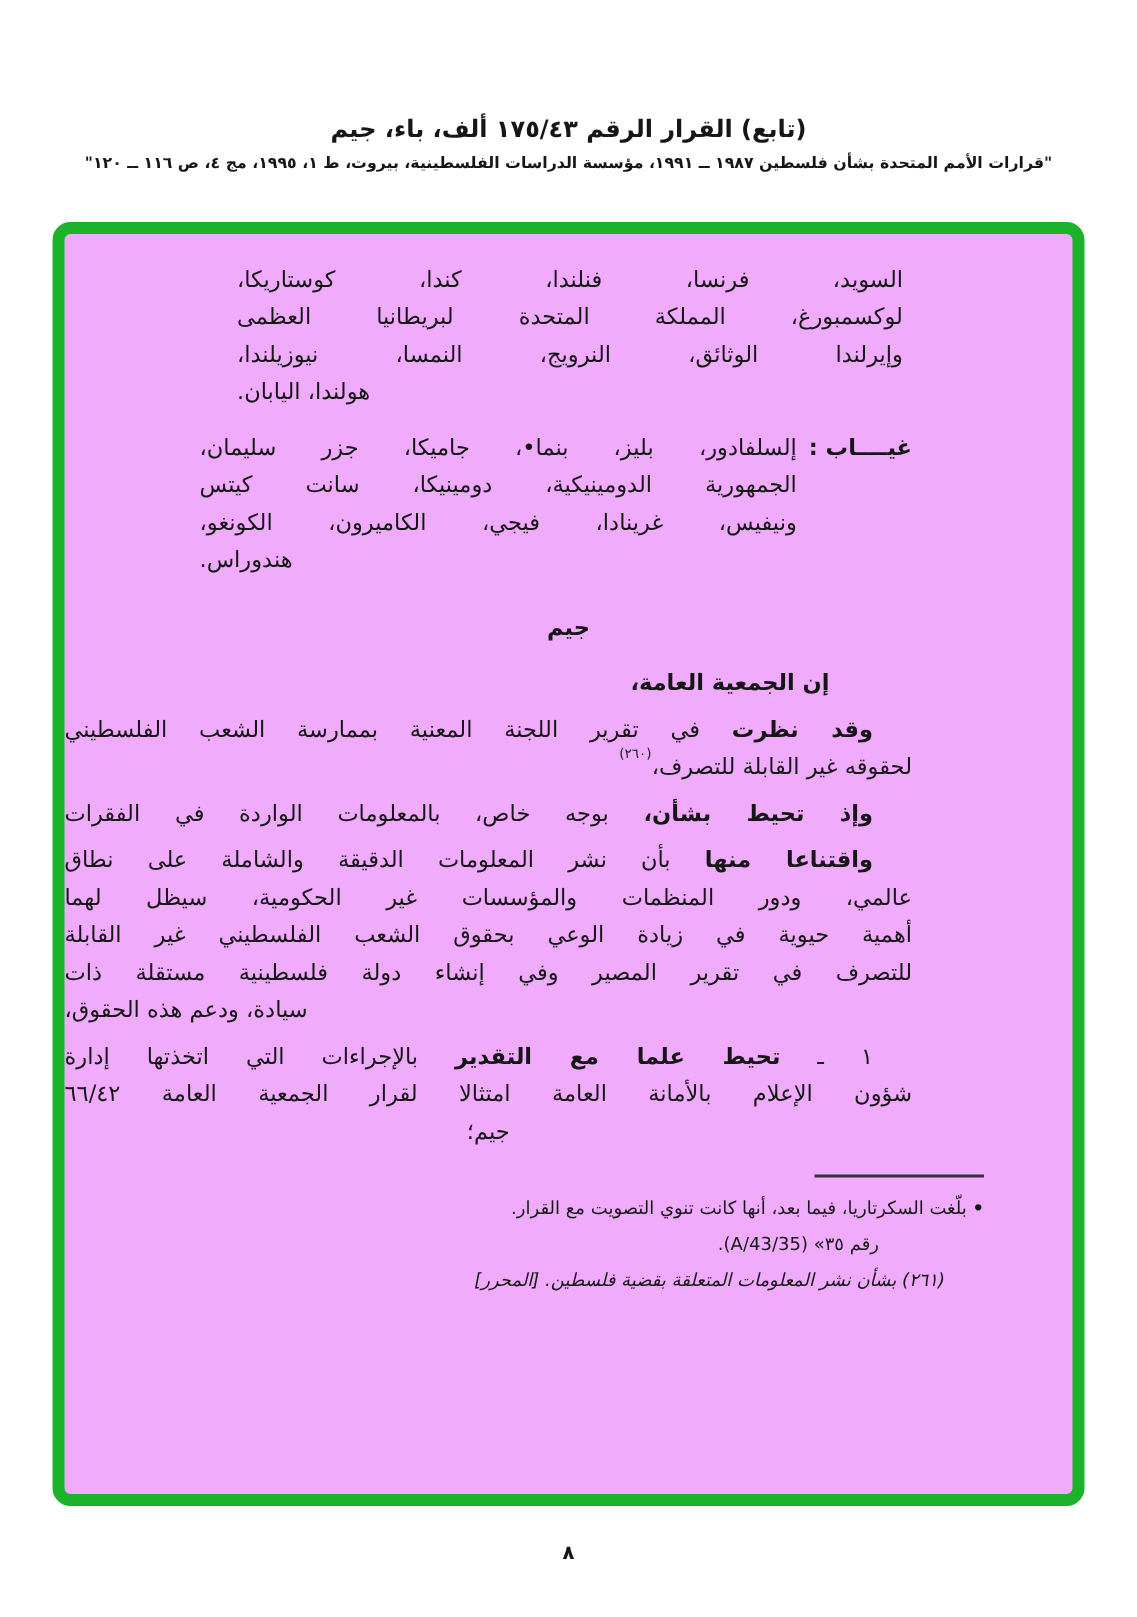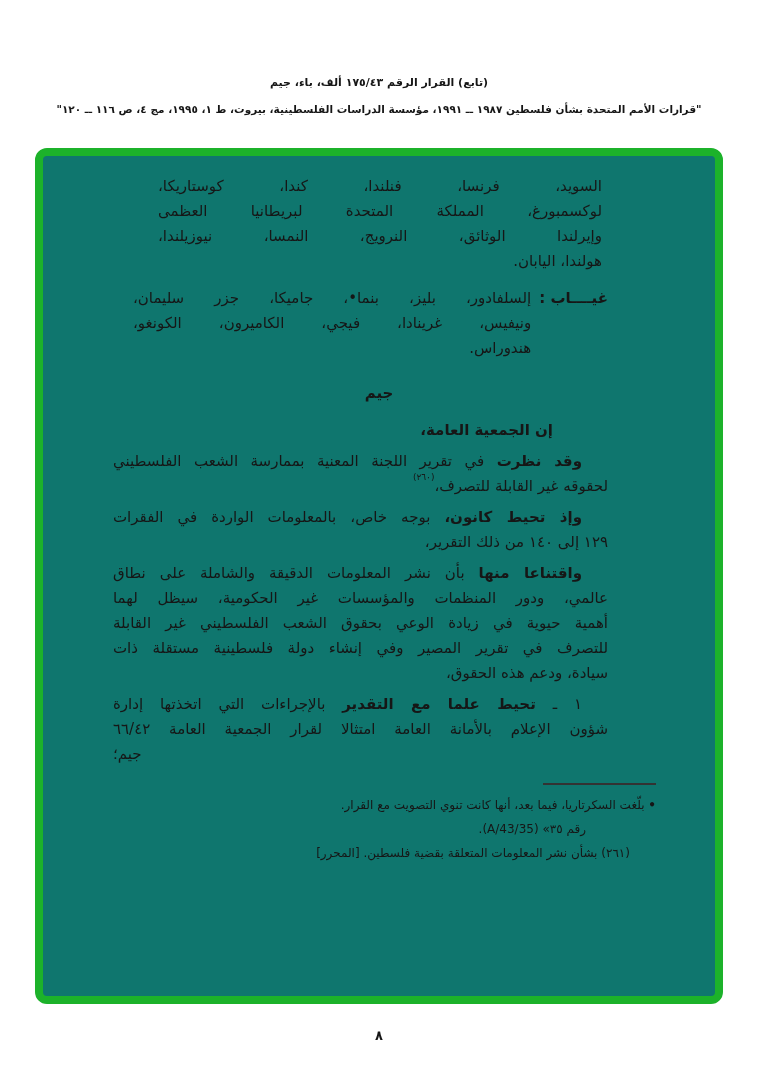--- a/index.html
+++ b/index.html
@@ -7,61 +7,61 @@
   body {
     position:relative;
     background:#ffffff;
     color:#161616;
     font-family:"DejaVu Sans", sans-serif;
     overflow:hidden;
   }
   .hdr1 {
     position:absolute; top:76px; left:0; width:100%;
     text-align:center; direction:rtl;
-    font-size:11px; font-weight:bold;
+    font-size:16px; font-weight:bold;
   }
   .hdr2 {
     position:absolute; top:103px; left:0; width:100%;
     text-align:center; direction:rtl;
     font-size:10.5px; font-weight:bold;
   }
   .frame {
     position:absolute; left:35px; top:148px;
     width:688px; height:856px;
     border:8px solid #1cb22a;
     border-radius:12px;
-    background:#0f766e;
+    background:#f0abfc;
   }
   .content {
     position:absolute; inset:0;
     padding-top:18px;
     direction:rtl;
     font-size:15px;
   }
   .ln { height:25px; line-height:25px; }
   .j  { text-align:justify; text-align-last:justify; }
-  .c  { text-align:right; }
+  .c  { text-align:left; }
   .r  { text-align:right; }
-  .l  { text-align:left; }
-  .col       { margin-right:107px; margin-left:70px; }
+  .l  { text-align:center; }
+  .col       { margin-right:107px; }
   .countries { margin-right:113px; margin-left:115px; }
   .absent    { display:flex; gap:8px; margin:12px 107px 0 90px; }
   .absent-label { white-space:nowrap;font-weight:bold; }
   .absent-body  { flex:1; }
   .heading { margin-top:20px; text-align:center; font-weight:bold; }
   .intro   { margin-top:12px; padding-right:55px; font-weight:bold; }
   .para    { margin-top:6px; }
   .ind     { text-indent:26px; }
   sup { font-size:9px; position:relative; top:-5px; line-height:0; }
   b   { font-weight:bold; }
   .fns { margin:16px 59px 0 150px; font-size:12px; }
   .fn-rule { width:113px; height:2px; background:#333; margin-bottom:8px; }
   .fn-ln { height:24px; line-height:24px;text-align:right; }
   .pr70  { padding-right:70px; }
-  .pr26  { padding-right:26px; }
+  .pr26  { padding-right:26px;font-style:italic; }
   .pagenum {
     position:absolute; top:1028px; left:0; width:100%;
     text-align:center; font-size:13px; font-weight:bold;
   }
 </style>
 </head>
 <body>
 
 <div class="hdr1">(تابع) القرار الرقم ١٧٥/٤٣ ألف، باء، جيم</div>
 <div class="hdr2">"قرارات الأمم المتحدة بشأن فلسطين ١٩٨٧ ــ ١٩٩١، مؤسسة الدراسات الفلسطينية، بيروت، ط ١، ١٩٩٥، مج ٤، ص ١١٦ ــ ١٢٠"</div>
@@ -73,37 +73,37 @@
       <div class="ln j">السويد، فرنسا، فنلندا، كندا، كوستاريكا،</div>
       <div class="ln j">لوكسمبورغ، المملكة المتحدة لبريطانيا العظمى</div>
       <div class="ln j">وإيرلندا الوثائق، النرويج، النمسا، نيوزيلندا،</div>
       <div class="ln c">هولندا، اليابان.</div>
     </div>
 
     <div class="absent">
       <div class="absent-label ln">غيــــاب :</div>
       <div class="absent-body">
         <div class="ln j">إلسلفادور، بليز، بنما•، جاميكا، جزر سليمان،</div>
+        <div class="ln j">الجمهورية الدومينيكية، دومينيكا، سانت كيتس</div>
         <div class="ln j">ونيفيس، غرينادا، فيجي، الكاميرون، الكونغو،</div>
         <div class="ln c">هندوراس.</div>
       </div>
     </div>
 
     <div class="ln heading">جيم</div>
 
     <div class="ln intro col">إن الجمعية العامة،</div>
 
     <div class="para col">
       <div class="ln j ind"><b>وقد نظرت</b><span> في تقرير اللجنة المعنية بممارسة الشعب الفلسطيني</span></div>
       <div class="ln r"><span>لحقوقه غير القابلة للتصرف،</span><sup>(٢٦٠)</sup></div>
     </div>
 
     <div class="para col">
-      <div class="ln j ind"><b>وإذ تحيط كانون،</b><span> بوجه خاص، بالمعلومات الواردة في الفقرات</span></div>
-      <div class="ln r"><span>١٢٩ إلى ١٤٠ من ذلك التقرير،</span></div>
+      <div class="ln j ind"><b>وإذ تحيط بشأن،</b><span> بوجه خاص، بالمعلومات الواردة في الفقرات</span></div>
     </div>
 
 
     <div class="para col">
       <div class="ln j ind"><b>واقتناعا منها</b><span> بأن نشر المعلومات الدقيقة والشاملة على نطاق</span></div>
       <div class="ln j">عالمي، ودور المنظمات والمؤسسات غير الحكومية، سيظل لهما</div>
       <div class="ln j">أهمية حيوية في زيادة الوعي بحقوق الشعب الفلسطيني غير القابلة</div>
       <div class="ln j">للتصرف في تقرير المصير وفي إنشاء دولة فلسطينية مستقلة ذات</div>
       <div class="ln c">سيادة، ودعم هذه الحقوق،</div>
     </div>

